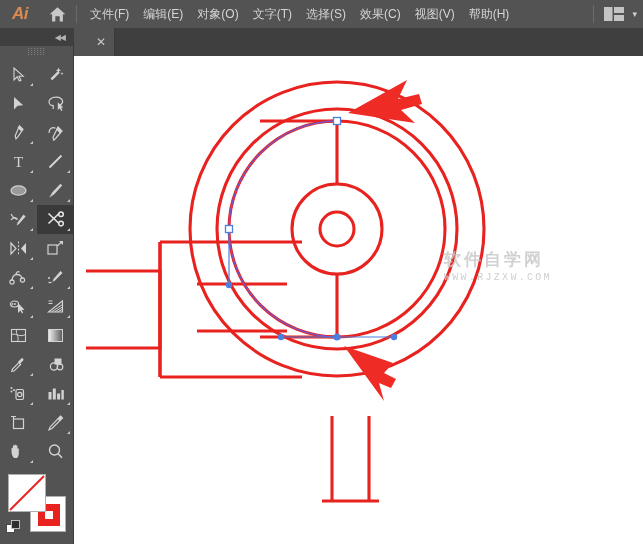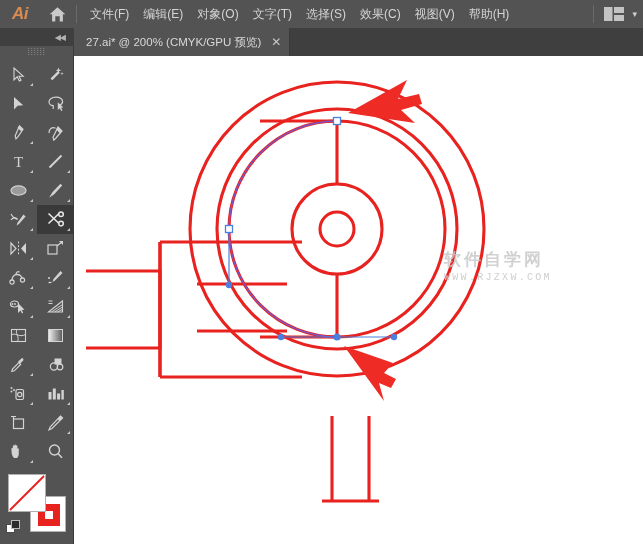--- a/index.html
+++ b/index.html
@@ -171,21 +171,20 @@
       <div class="ws-chev">▾</div>
     </div>
   </div>
 
   <div class="collapse-strip">
     <span class="collapse-arrows">◀◀</span>
   </div>
 
   <div class="tabbar">
     <div class="doctab">
-      <span>27.ai* @ 200% (CMYK/GPU 预览)</span>
       <span class="doctab-close">✕</span>
     </div>
   </div>
 
   <div class="toolbar">
     <div class="tool-grip">⁞⁞⁞⁞⁞⁞</div>
 
     <div class="tool-grid">
 
       <div class="tool-cell">

